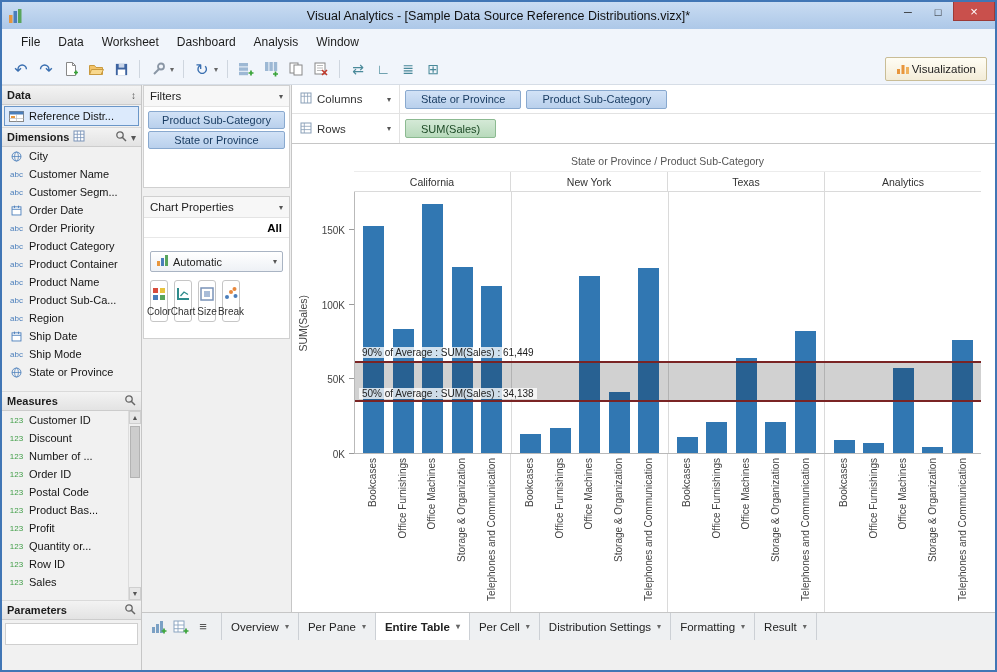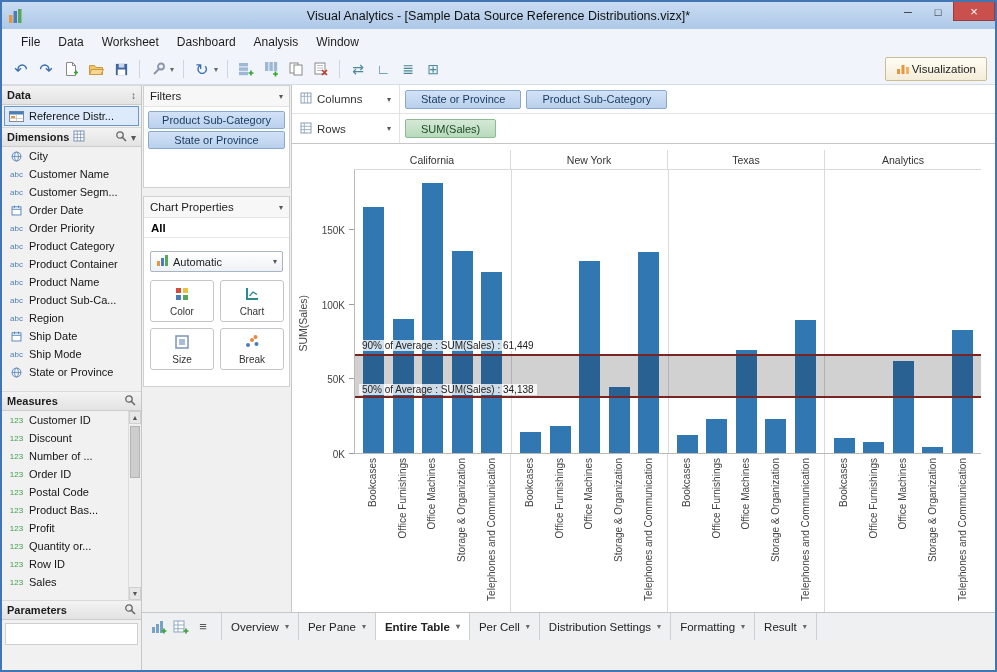--- a/index.html
+++ b/index.html
@@ -63,37 +63,37 @@
   .vs-thumb { position:absolute; top:2px; left:1px; right:1px; height:52px; background:#cdcdcd; border:1px solid #b3b3b3; }
   .param-box { height:22px; flex:none; background:#fff; border:1px solid #cfcfcf; margin:3px 3px; }
   .sidebar-bottom { height:22px; flex:none; }
 
   
   .right-col { flex:1; display:flex; flex-direction:column; min-width:0; min-height:0; }
   .content-row { flex:1; display:flex; min-height:0; }
 
   
   .middle-panel { width:150px; flex:none; background:#f0f0f0; border-right:1px solid #c6c6c6;
-                  display:flex; flex-direction:column; min-height:0; }
+                  display:flex; flex-direction:column; min-height:0;text-align:right; }
   .card { background:#fff; border:1px solid #d0d0d0; margin:0 1px; }
   .card-header { height:21px; display:flex; align-items:center; justify-content:space-between;
                  padding:0 6px; font-size:11.5px; color:#222; background:#f7f7f7; border-bottom:1px solid #e4e4e4; }
   .chev { font-size:8px; color:#555; }
   .pill-area { min-height:80px; padding:2px 1px; }
   .pill { height:18px; display:flex; align-items:center; justify-content:center; margin:2px 3px;
           background:linear-gradient(#d2e2f6,#b9d0ec); border:1px solid #89a9cf; border-radius:2px;
           font-size:11px; color:#16395f; white-space:nowrap; }
   .card-gap { height:8px; flex:none; }
   .all-row { font-weight:bold; font-size:11.5px; padding:4px 7px 3px; border-bottom:1px solid #e8e8e8; }
   .mark-select { height:21px; margin:13px 6px 2px; border:1px solid #a9b4c3; border-radius:2px;
                  background:linear-gradient(#ffffff,#eef1f5); display:flex; align-items:center; gap:4px;
                  padding:0 5px; font-size:11px; color:#222; }
   .mark-select .chev { margin-left:auto; }
   .prop-buttons { display:flex; flex-wrap:wrap; gap:6px; padding:6px 6px 14px; width:150px; }
-  .prop-btn { width:64px; height:42px; background:#fff; border:1px solid #c6c6c6; border-radius:3px;
+  .prop-btn { width:18px; height:42px; background:#fff; border:1px solid #c6c6c6; border-radius:3px;
               display:flex; flex-direction:column; align-items:center; justify-content:center; gap:2px;
               font-size:10px; color:#333; }
   .middle-filler { flex:1; }
   .props-card { padding-bottom:2px; }
 
   
   .chart-col { flex:1; display:flex; flex-direction:column; min-width:0; background:#f0f0f0; }
   .shelves { flex:none; background:#fff; border-bottom:1px solid #c6c6c6; }
   .shelf-row { height:29px; display:flex; align-items:stretch; border-bottom:1px solid #e2e2e2; }
   .shelf-row:last-child { border-bottom:none; }
@@ -568,20 +568,21 @@
                   <div class="y-tick-label" style="bottom: 28.5714%;">50K</div>
                   <div class="y-tick-mark" style="bottom: 28.5714%;"></div>
                   <div class="y-tick-label" style="bottom: 57.1429%;">100K</div>
                   <div class="y-tick-mark" style="bottom: 57.1429%;"></div>
                   <div class="y-tick-label" style="bottom: 85.7143%;">150K</div>
                   <div class="y-tick-mark" style="bottom: 85.7143%;"></div>
                 </div>
               <div class="y-axis-bottom"></div>
             </div>
             <div class="plot-col">
+              <div class="chart-title">State or Province / Product Sub-Category</div>
               <div class="pane-headers" id="paneHeaders">
                   <div class="pane-h">California</div>
                   <div class="pane-h sep">New York</div>
                   <div class="pane-h sep">Texas</div>
                   <div class="pane-h sep">Analytics</div>
                 </div>
               <div class="plot-area" id="plotArea">
                   <div class="pane">
                     <div class="slot">
                       <div class="bar" style="height: 86.8571%; background: rgb(49, 119, 178);"></div>

